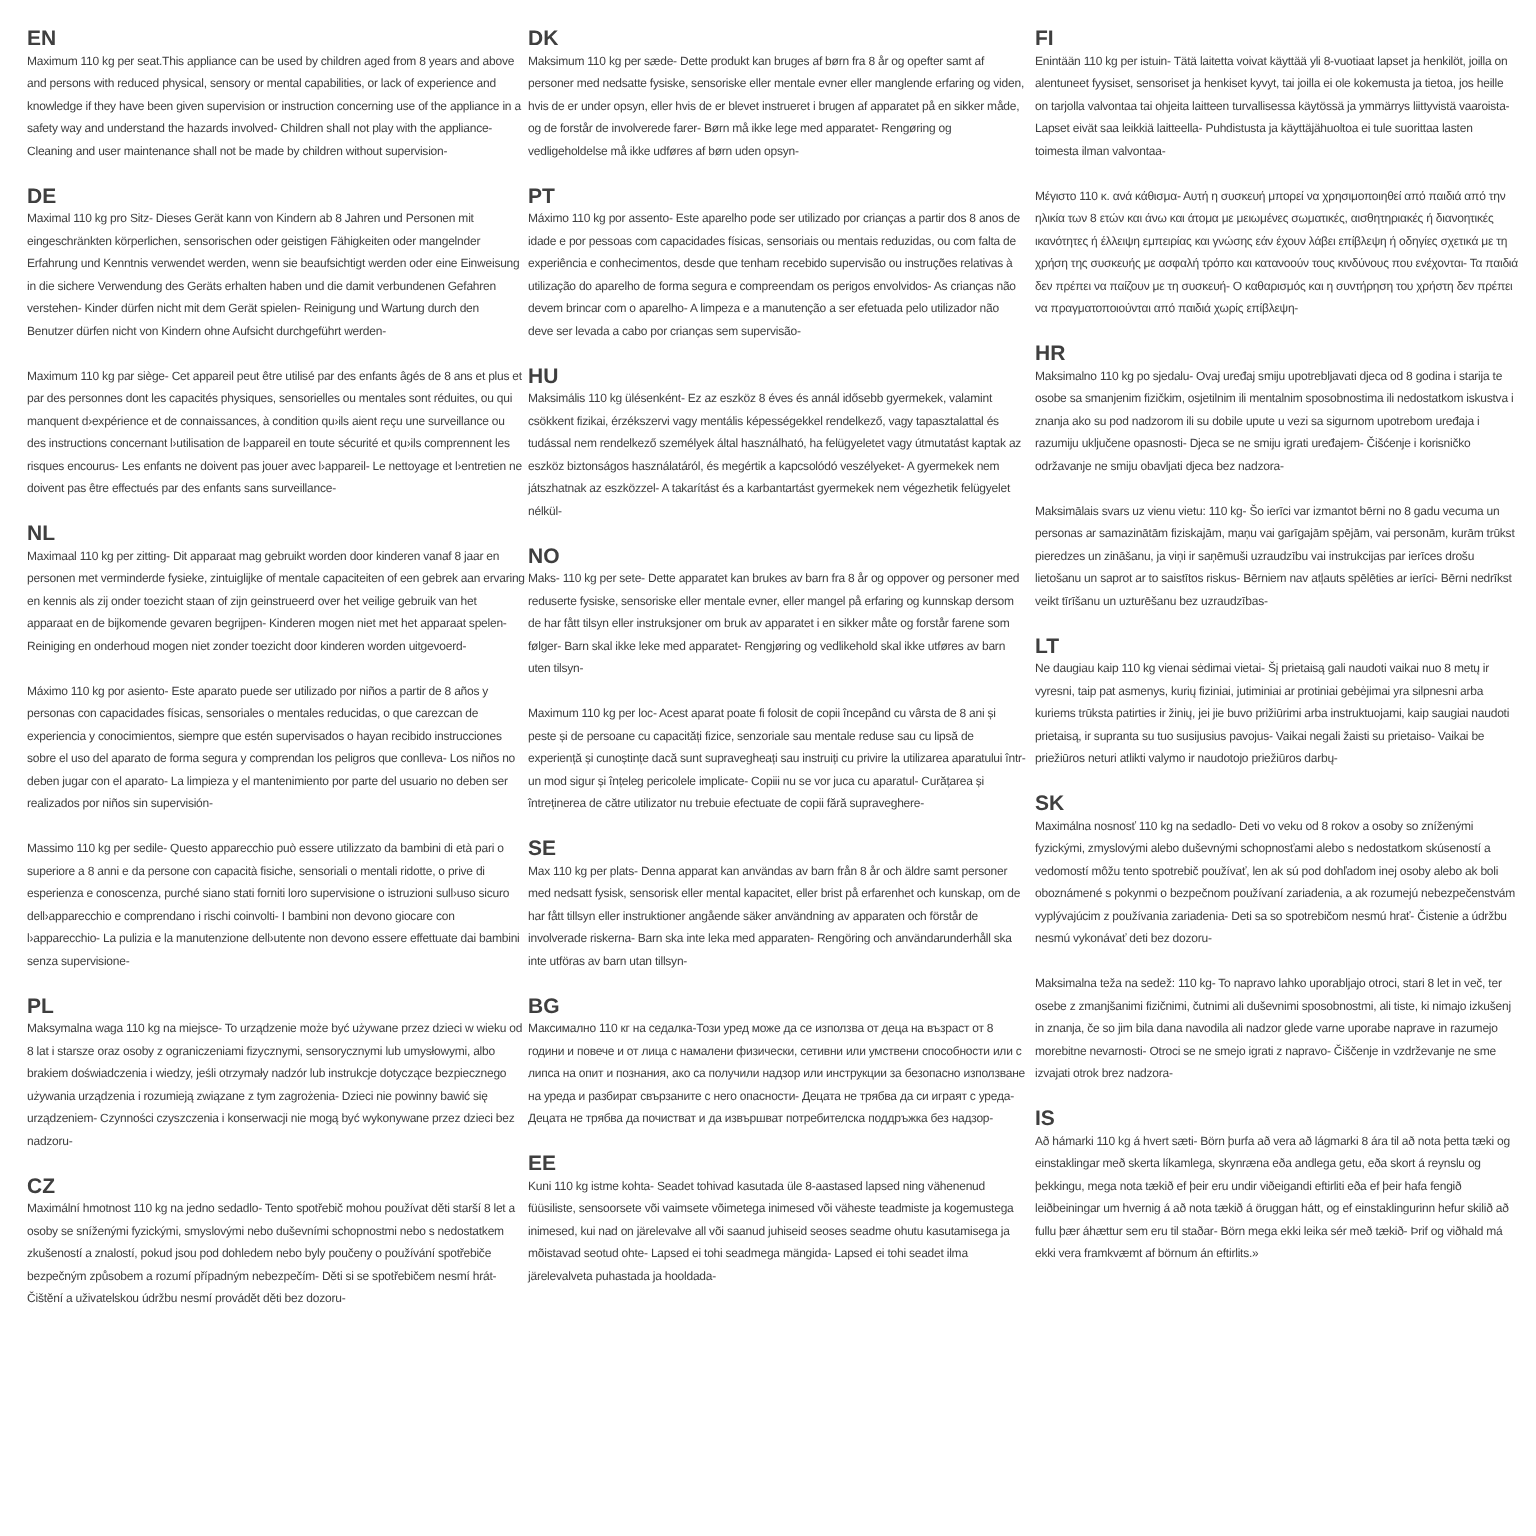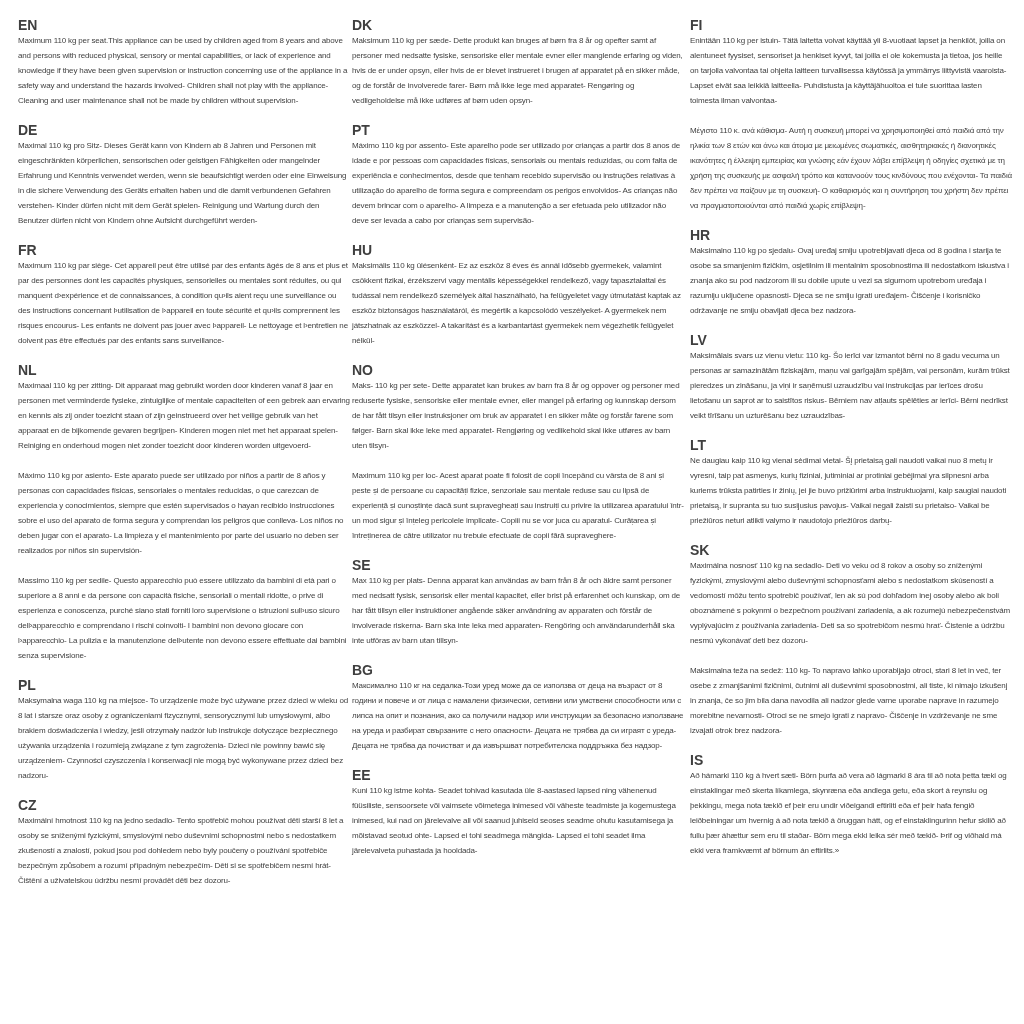--- a/index.html
+++ b/index.html
@@ -44,21 +44,20 @@
   <div class="col col-1">
     <div class="section">
       <p class="lang-code">EN</p>
       <p class="lang-text">Maximum 110 kg per seat.This appliance can be used by children aged from 8 years and above and persons with reduced physical, sensory or mental capabilities, or lack of experience and knowledge if they have been given supervision or instruction concerning use of the appliance in a safety way and understand the hazards involved- Children shall not play with the appliance- Cleaning and user maintenance shall not be made by children without supervision-</p>
     </div>
     <div class="section">
       <p class="lang-code">DE</p>
       <p class="lang-text">Maximal 110 kg pro Sitz- Dieses Gerät kann von Kindern ab 8 Jahren und Personen mit eingeschränkten körperlichen, sensorischen oder geistigen Fähigkeiten oder mangelnder Erfahrung und Kenntnis verwendet werden, wenn sie beaufsichtigt werden oder eine Einweisung in die sichere Verwendung des Geräts erhalten haben und die damit verbundenen Gefahren verstehen- Kinder dürfen nicht mit dem Gerät spielen- Reinigung und Wartung durch den Benutzer dürfen nicht von Kindern ohne Aufsicht durchgeführt werden-</p>
     </div>
     <div class="section">
-      <p class="lang-code">FR</p>
       <p class="lang-text">Maximum 110 kg par siège- Cet appareil peut être utilisé par des enfants âgés de 8 ans et plus et par des personnes dont les capacités physiques, sensorielles ou mentales sont réduites, ou qui manquent d›expérience et de connaissances, à condition qu›ils aient reçu une surveillance ou des instructions concernant l›utilisation de l›appareil en toute sécurité et qu›ils comprennent les risques encourus- Les enfants ne doivent pas jouer avec l›appareil- Le nettoyage et l›entretien ne doivent pas être effectués par des enfants sans surveillance-</p>
     </div>
     <div class="section">
       <p class="lang-code">NL</p>
       <p class="lang-text">Maximaal 110 kg per zitting- Dit apparaat mag gebruikt worden door kinderen vanaf 8 jaar en personen met verminderde fysieke, zintuiglijke of mentale capaciteiten of een gebrek aan ervaring en kennis als zij onder toezicht staan of zijn geinstrueerd over het veilige gebruik van het apparaat en de bijkomende gevaren begrijpen- Kinderen mogen niet met het apparaat spelen- Reiniging en onderhoud mogen niet zonder toezicht door kinderen worden uitgevoerd-</p>
     </div>
     <div class="section">
       <p class="lang-text">Máximo 110 kg por asiento- Este aparato puede ser utilizado por niños a partir de 8 años y personas con capacidades físicas, sensoriales o mentales reducidas, o que carezcan de experiencia y conocimientos, siempre que estén supervisados o hayan recibido instrucciones sobre el uso del aparato de forma segura y comprendan los peligros que conlleva- Los niños no deben jugar con el aparato- La limpieza y el mantenimiento por parte del usuario no deben ser realizados por niños sin supervisión-</p>
     </div>
     <div class="section">
@@ -114,21 +113,20 @@
       <p class="lang-text">Enintään 110 kg per istuin- Tätä laitetta voivat käyttää yli 8-vuotiaat lapset ja henkilöt, joilla on alentuneet fyysiset, sensoriset ja henkiset kyvyt, tai joilla ei ole kokemusta ja tietoa, jos heille on tarjolla valvontaa tai ohjeita laitteen turvallisessa käytössä ja ymmärrys liittyvistä vaaroista- Lapset eivät saa leikkiä laitteella- Puhdistusta ja käyttäjähuoltoa ei tule suorittaa lasten toimesta ilman valvontaa-</p>
     </div>
     <div class="section">
       <p class="lang-text">Μέγιστο 110 κ. ανά κάθισμα- Αυτή η συσκευή μπορεί να χρησιμοποιηθεί από παιδιά από την ηλικία των 8 ετών και άνω και άτομα με μειωμένες σωματικές, αισθητηριακές ή διανοητικές ικανότητες ή έλλειψη εμπειρίας και γνώσης εάν έχουν λάβει επίβλεψη ή οδηγίες σχετικά με τη χρήση της συσκευής με ασφαλή τρόπο και κατανοούν τους κινδύνους που ενέχονται- Τα παιδιά δεν πρέπει να παίζουν με τη συσκευή- Ο καθαρισμός και η συντήρηση του χρήστη δεν πρέπει να πραγματοποιούνται από παιδιά χωρίς επίβλεψη-</p>
     </div>
     <div class="section">
       <p class="lang-code">HR</p>
       <p class="lang-text">Maksimalno 110 kg po sjedalu- Ovaj uređaj smiju upotrebljavati djeca od 8 godina i starija te osobe sa smanjenim fizičkim, osjetilnim ili mentalnim sposobnostima ili nedostatkom iskustva i znanja ako su pod nadzorom ili su dobile upute u vezi sa sigurnom upotrebom uređaja i razumiju uključene opasnosti- Djeca se ne smiju igrati uređajem- Čišćenje i korisničko održavanje ne smiju obavljati djeca bez nadzora-</p>
     </div>
     <div class="section">
-      <p class="lang-code">LV</p>
       <p class="lang-text">Maksimālais svars uz vienu vietu: 110 kg- Šo ierīci var izmantot bērni no 8 gadu vecuma un personas ar samazinātām fiziskajām, maņu vai garīgajām spējām, vai personām, kurām trūkst pieredzes un zināšanu, ja viņi ir saņēmuši uzraudzību vai instrukcijas par ierīces drošu lietošanu un saprot ar to saistītos riskus- Bērniem nav atļauts spēlēties ar ierīci- Bērni nedrīkst veikt tīrīšanu un uzturēšanu bez uzraudzības-</p>
     </div>
     <div class="section">
       <p class="lang-code">LT</p>
       <p class="lang-text">Ne daugiau kaip 110 kg vienai sėdimai vietai- Šį prietaisą gali naudoti vaikai nuo 8 metų ir vyresni, taip pat asmenys, kurių fiziniai, jutiminiai ar protiniai gebėjimai yra silpnesni arba kuriems trūksta patirties ir žinių, jei jie buvo prižiūrimi arba instruktuojami, kaip saugiai naudoti prietaisą, ir supranta su tuo susijusius pavojus- Vaikai negali žaisti su prietaiso- Vaikai be priežiūros neturi atlikti valymo ir naudotojo priežiūros darbų-</p>
     </div>
     <div class="section">
       <p class="lang-code">SK</p>
       <p class="lang-text">Maximálna nosnosť 110 kg na sedadlo- Deti vo veku od 8 rokov a osoby so zníženými fyzickými, zmyslovými alebo duševnými schopnosťami alebo s nedostatkom skúseností a vedomostí môžu tento spotrebič používať, len ak sú pod dohľadom inej osoby alebo ak boli oboznámené s pokynmi o bezpečnom používaní zariadenia, a ak rozumejú nebezpečenstvám vyplývajúcim z používania zariadenia- Deti sa so spotrebičom nesmú hrať- Čistenie a údržbu nesmú vykonávať deti bez dozoru-</p>
     </div>

